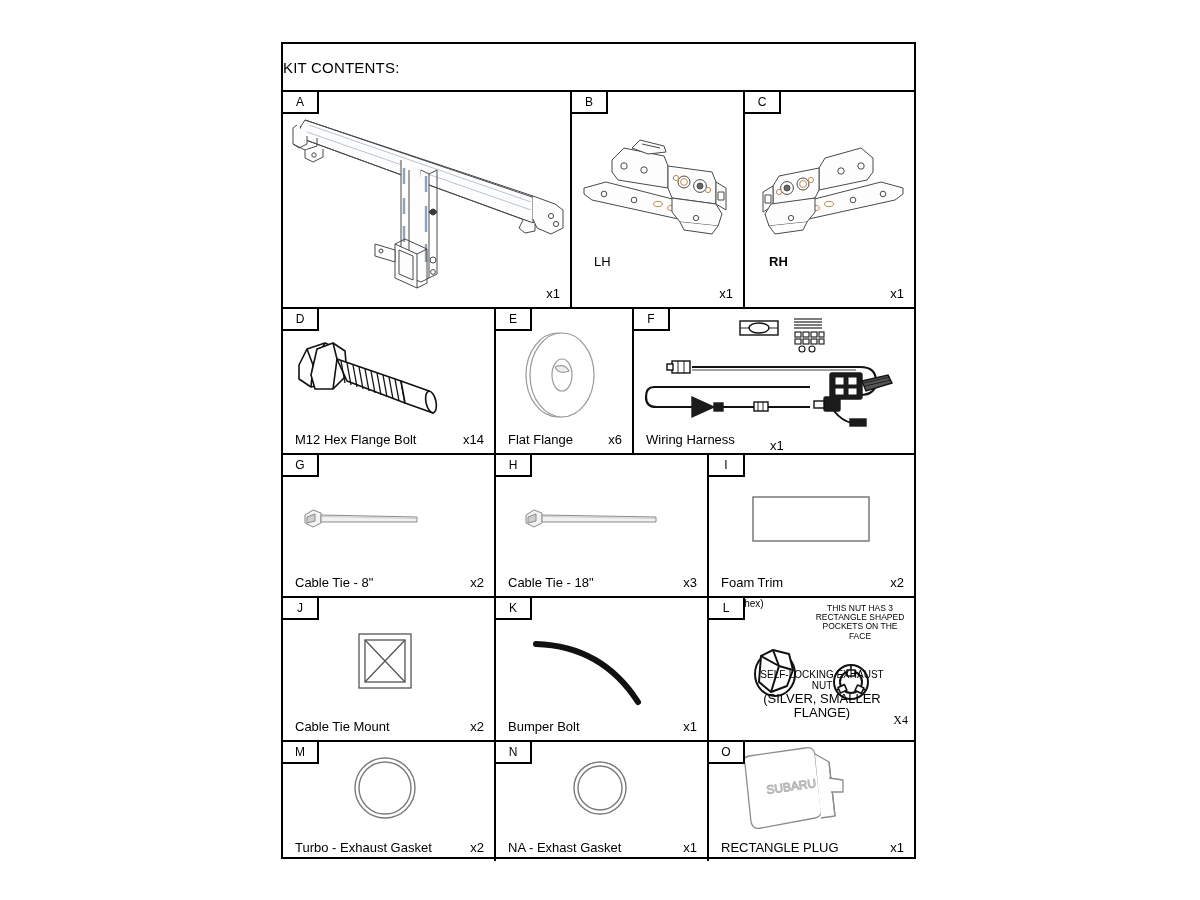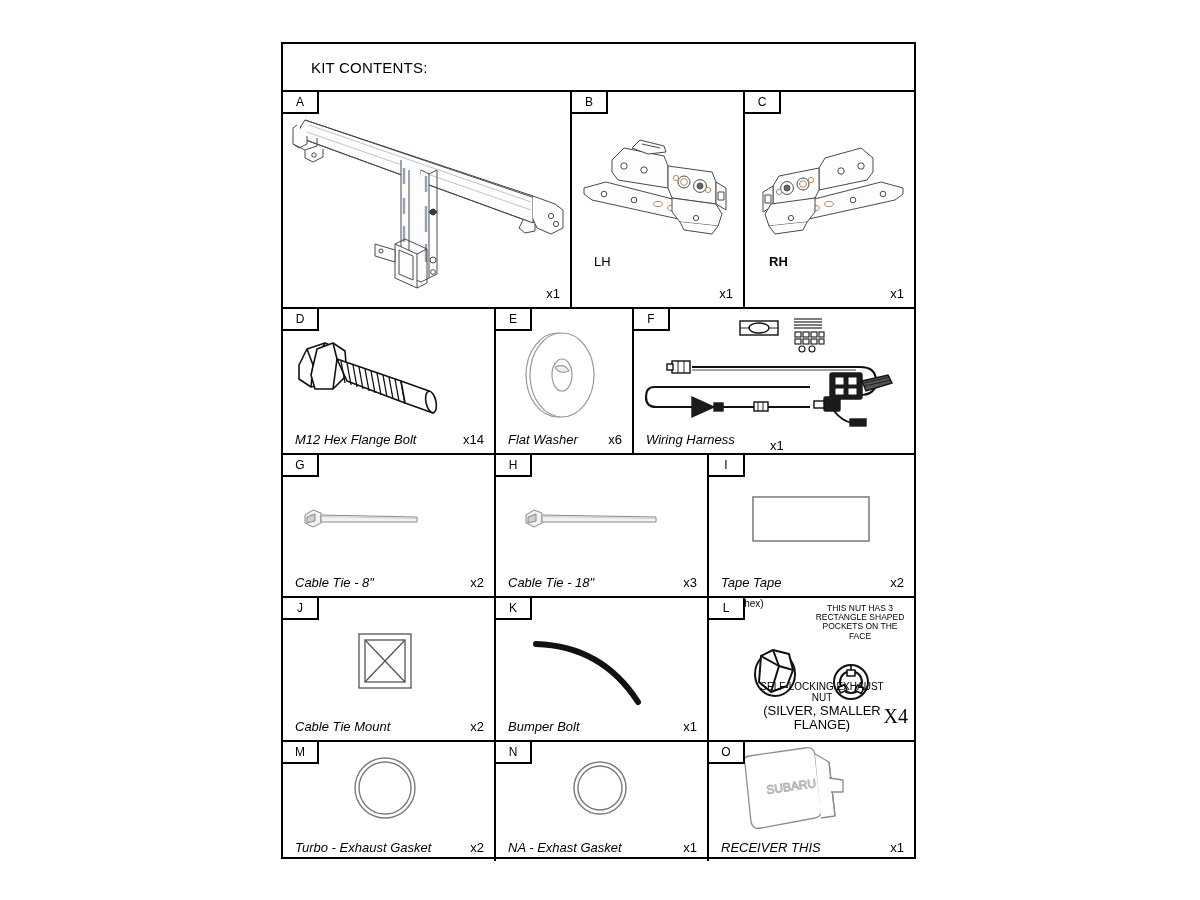--- a/index.html
+++ b/index.html
@@ -27,21 +27,20 @@
     box-sizing: border-box;
     background: #fff;
   }
 
   .kit-header {
     height: 48px;
     border-bottom: 2px solid #000;
     box-sizing: border-box;
     display: flex;
     align-items: center;
-    padding-left: 28px;
   }
   .kit-header-title {
     font-size: 15px;
     letter-spacing: 0.2px;
     color: #000;
   }
 
   .kit-row {
     display: flex;
     border-bottom: 2px solid #000;
@@ -88,21 +87,21 @@
     left: 0;
     right: 0;
     bottom: 6px;
     display: flex;
     align-items: flex-end;
     padding: 0 10px 0 12px;
     font-size: 13px;
     box-sizing: border-box;
     pointer-events: none;
   }
-  .cap-name { flex: 0 0 auto; font-style: italic; }
+  .cap-name { flex: 0 0 auto; }
   .cap-qty  { margin-left: auto; }
 
   .art {
     position: absolute;
     left: 0; right: 0; top: 0; bottom: 0;
   }
   .art svg { display: block; }
 
   
   .sub-label {
@@ -129,33 +128,33 @@
     top: 42px;
     width: 56px;
     font-size: 10px;
     font-weight: normal;
     text-align: center;
     font-family: "Liberation Sans", sans-serif;
   }
   .nut-bottom-note {
     left: 0;
     right: 26px;
-    bottom: 8px;
+    bottom: 20px;
     font-size: 10px;
     padding-left: 47px;
   }
   .nut-bottom-note .small {
     font-size: 13px;
     display: block;
   }
   .nut-qty-hand {
     position: absolute;
     right: 6px;
     bottom: 12px;
-    font-size: 20px;
+    font-size: 12px;
     font-family: "Liberation Serif", serif;
   }
 </style>
 </head>
 <body>
 
 <div id="kit-table">
 
   <div class="kit-header">
     <span class="kit-header-title">KIT CONTENTS:</span>
@@ -362,21 +361,21 @@
         <svg width="138" height="144" viewBox="0 0 138 144">
           <g fill="#ffffff" stroke="#9a9a9a" stroke-width="1.2">
             <ellipse cx="62" cy="66" rx="32" ry="42"></ellipse>
             <ellipse cx="66" cy="66" rx="32" ry="42"></ellipse>
             <ellipse cx="66" cy="66" rx="10" ry="16"></ellipse>
             <path d="M59 58 q10 -4 14 4 q-10 4 -14 -4" fill="#efefef" stroke="#9a9a9a"></path>
           </g>
         </svg>
       </div>
       <div class="cell-caption">
-        <span class="cap-name">Flat Washer</span>
+        <span class="cap-name">Flat Flange</span>
         <span class="cap-qty">x6</span>
       </div>
     </div>
 
     <div class="cell" style="width:280px">
       <div class="letter-tag">F</div>
       <div class="art">
         <svg width="280" height="144" viewBox="0 0 280 144">
           <g fill="none" stroke="#111" stroke-width="1.4">
 
@@ -493,21 +492,21 @@
     </div>
 
     <div class="cell" style="width:205px">
       <div class="letter-tag">I</div>
       <div class="art">
         <svg width="205" height="141" viewBox="0 0 205 141">
           <rect x="44" y="42" width="116" height="44" fill="#ffffff" stroke="#6f6f6f" stroke-width="1.4"></rect>
         </svg>
       </div>
       <div class="cell-caption">
-        <span class="cap-name">Tape Tape</span>
+        <span class="cap-name">Foam Trim</span>
         <span class="cap-qty">x2</span>
       </div>
     </div>
   </div>
 
   <div class="kit-row r4">
 
     <div class="cell" style="width:213px">
       <div class="letter-tag">J</div>
       <div class="art">
@@ -626,19 +625,19 @@
 
             <path d="M120 36 L134 38 L134 50 L122 50"></path>
 
             <g stroke="#bdbdbd" stroke-width="1">
               <text x="58" y="52" font-family="Liberation Sans, sans-serif" font-size="12" fill="none" stroke="#b5b5b5" stroke-width="1" transform="rotate(-8 58 52)">SUBARU</text>
             </g>
           </g>
         </svg>
       </div>
       <div class="cell-caption">
-        <span class="cap-name">RECEIVER THIS</span>
+        <span class="cap-name">RECTANGLE PLUG</span>
         <span class="cap-qty">x1</span>
       </div>
     </div>
   </div>
 
 </div>
 
 </body></html>

